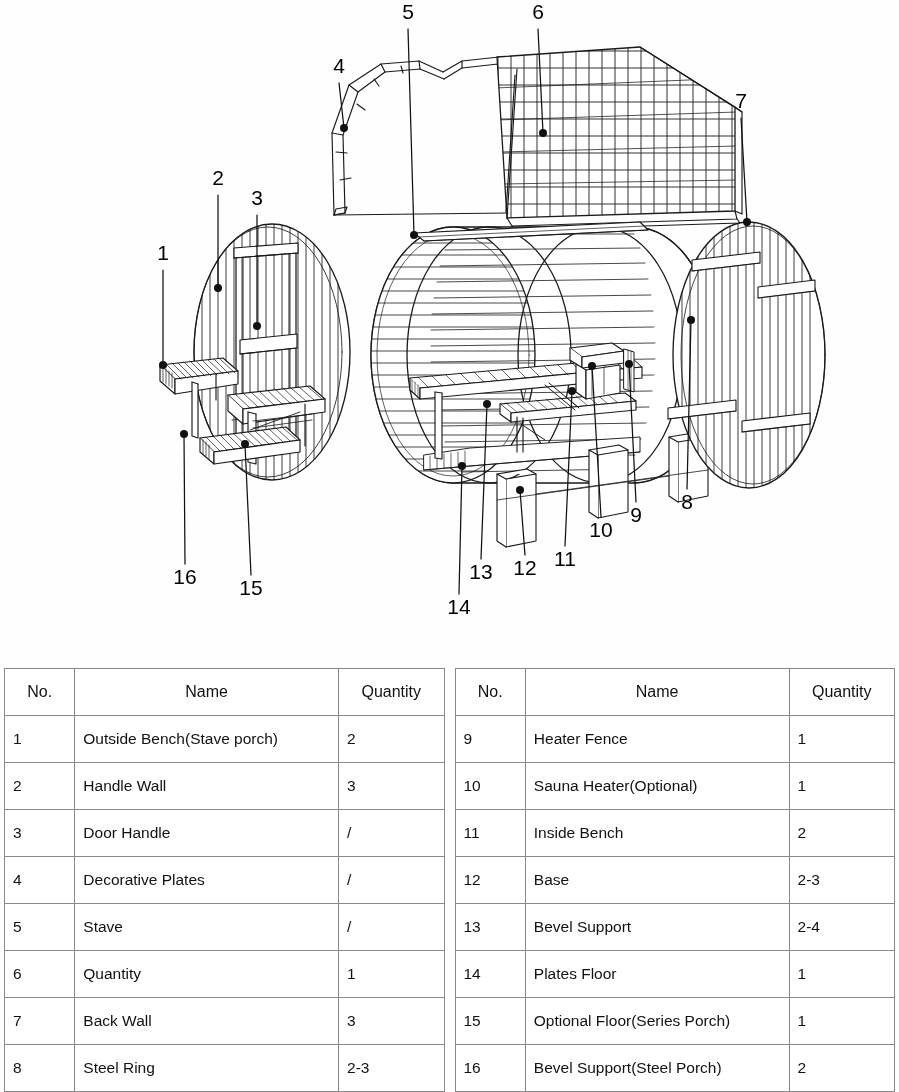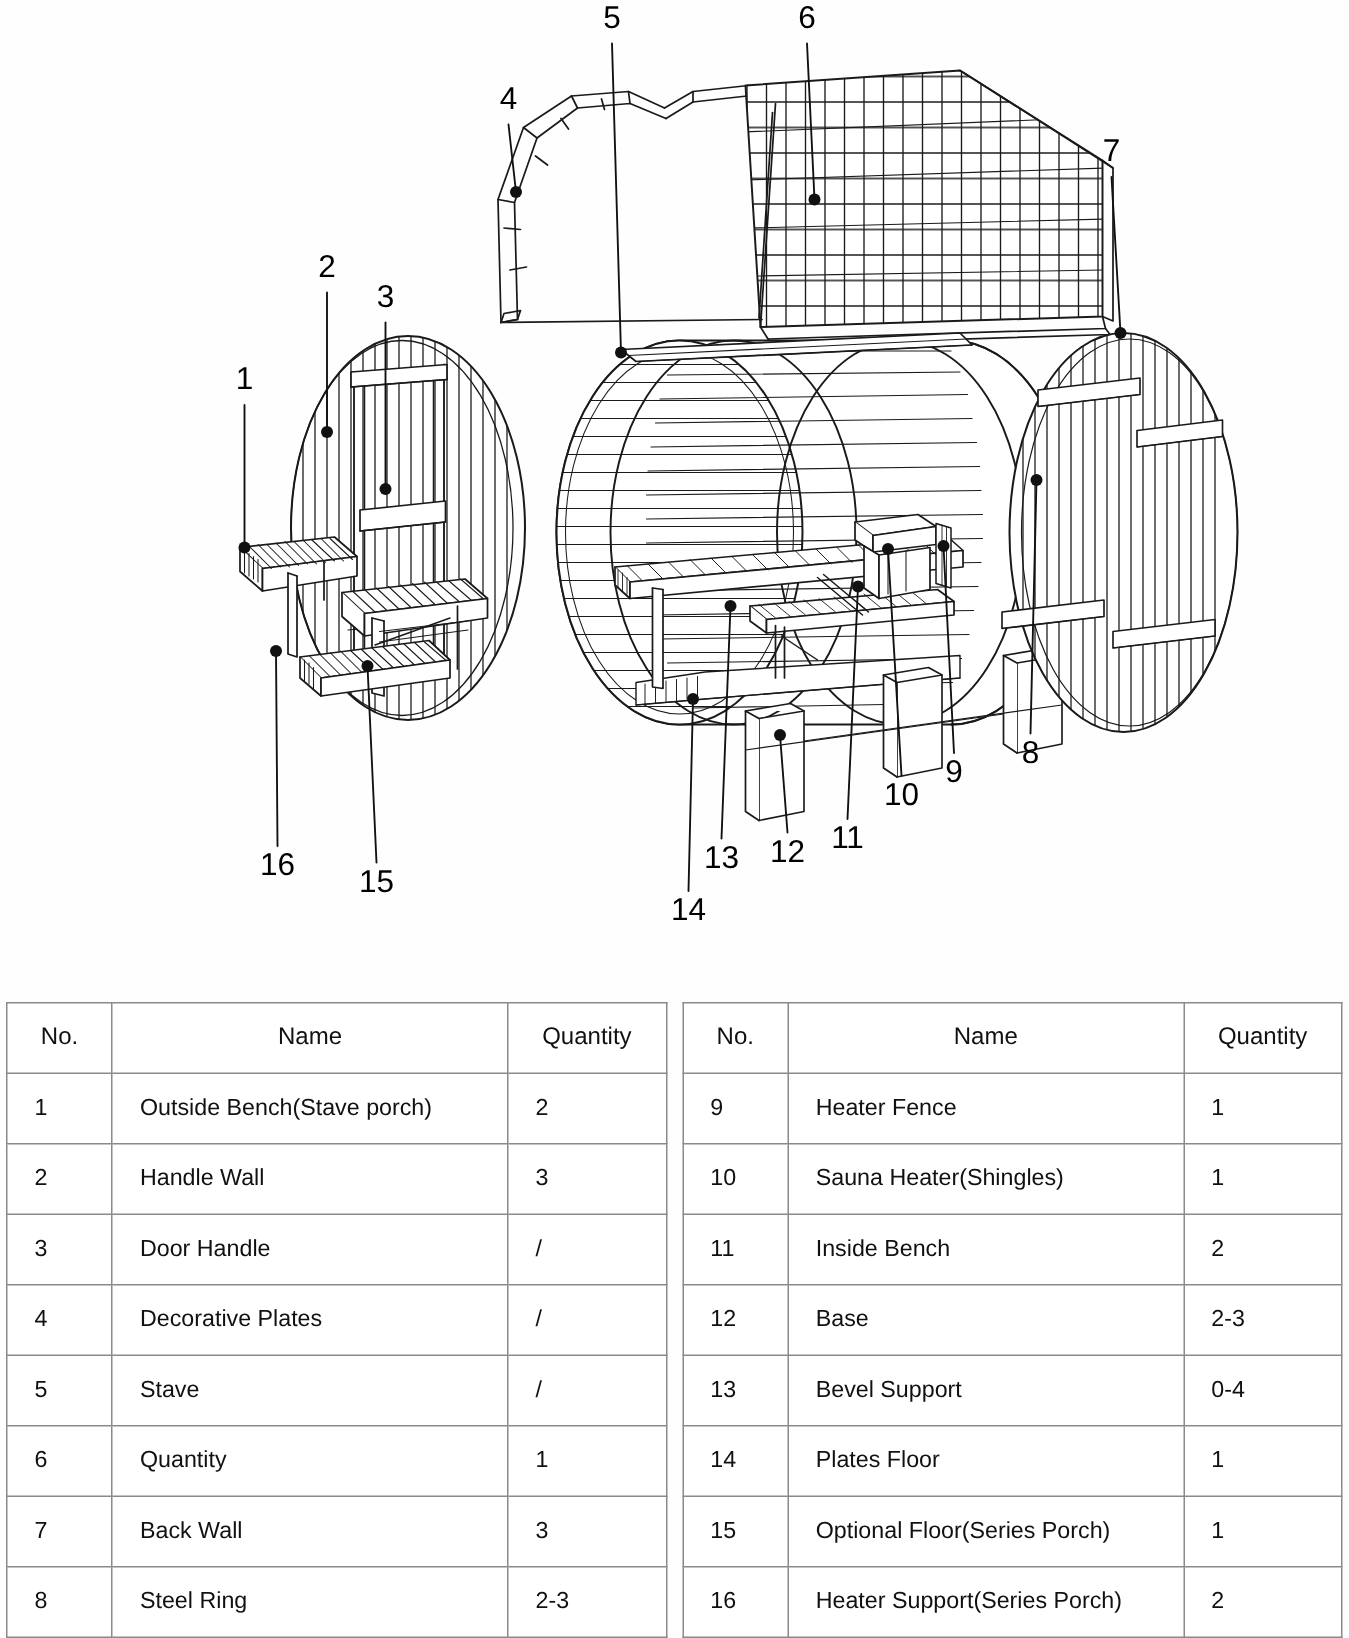--- a/index.html
+++ b/index.html
@@ -41,21 +41,21 @@
     background:#fff;
     border:1px solid #8a8a8a;
   }
   .parts-table td,.parts-table th{
     border:1px solid #8a8a8a;
     vertical-align:middle;
     height:46px;
     font-size:15.5px;
     font-weight:400;
     color:#111;
-    padding:0 18px;
+    padding:0 8px;
     white-space:nowrap;
     overflow:hidden;
   }
   .parts-table th{font-weight:400;font-size:16px;}
   .col-no{width:16%;}
   .col-name{width:60%;}
   .col-qty{width:24%;}
 </style>
 </head>
 <body>
@@ -594,50 +594,50 @@
         </tr>
       </thead>
       <tbody>
         <tr>
           <td>9</td>
           <td>Heater Fence</td>
           <td>1</td>
         </tr>
         <tr>
           <td>10</td>
-          <td>Sauna Heater(Shingles)</td>
+          <td>Sauna Heater(Optional)</td>
           <td>1</td>
         </tr>
         <tr>
           <td>11</td>
           <td>Inside Bench</td>
           <td>2</td>
         </tr>
         <tr>
           <td>12</td>
           <td>Base</td>
           <td>2-3</td>
         </tr>
         <tr>
           <td>13</td>
           <td>Bevel Support</td>
-          <td>0-4</td>
+          <td>2-4</td>
         </tr>
         <tr>
           <td>14</td>
           <td>Plates Floor</td>
           <td>1</td>
         </tr>
         <tr>
           <td>15</td>
           <td>Optional Floor(Series Porch)</td>
           <td>1</td>
         </tr>
         <tr>
           <td>16</td>
-          <td>Heater Support(Series Porch)</td>
+          <td>Bevel Support(Steel Porch)</td>
           <td>2</td>
         </tr>
       </tbody>
     </table>
 
   </div>
 </div>
 
 </body></html>

